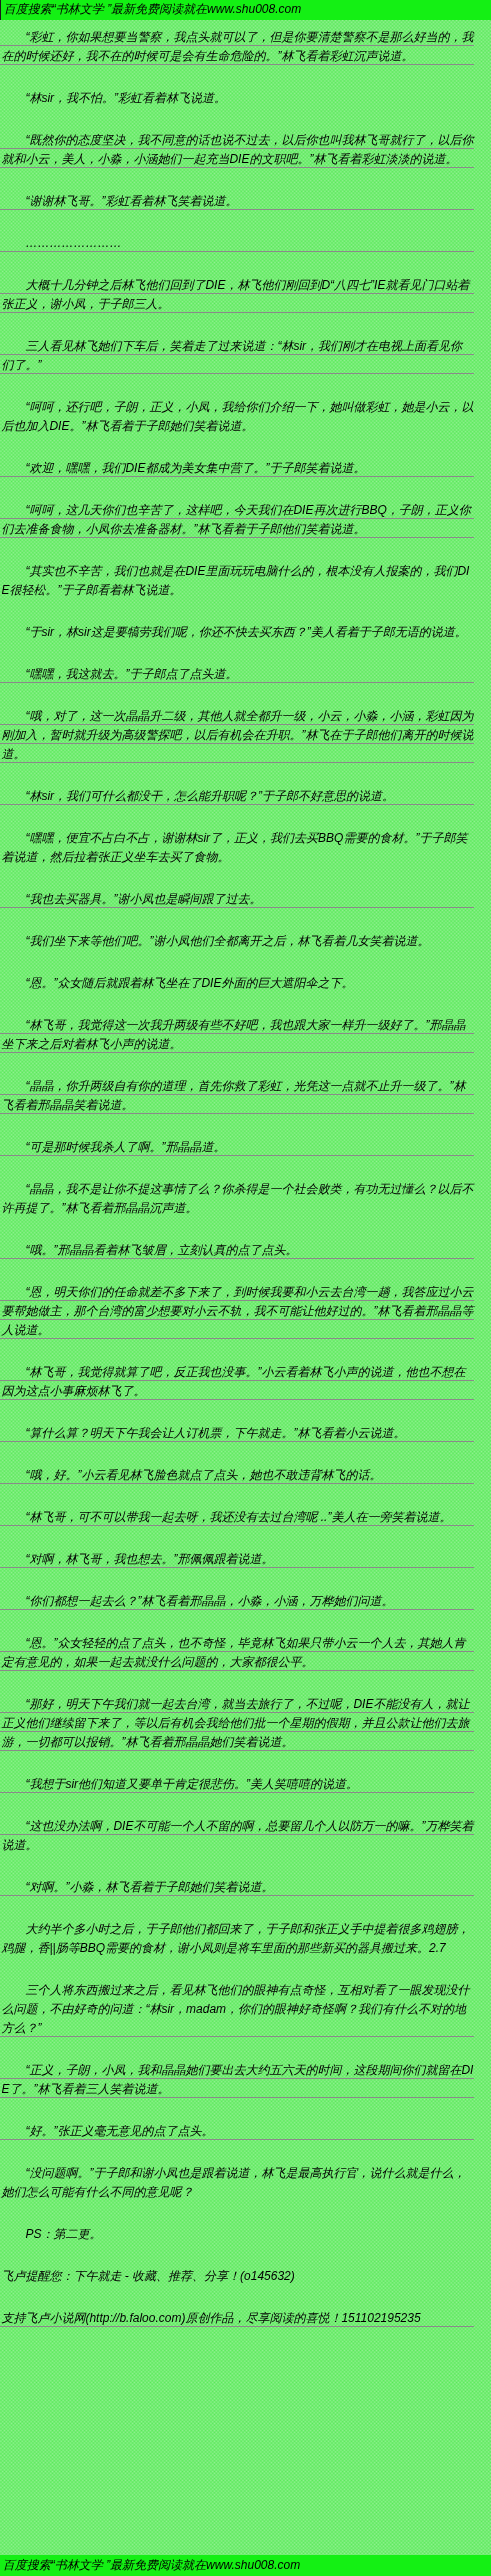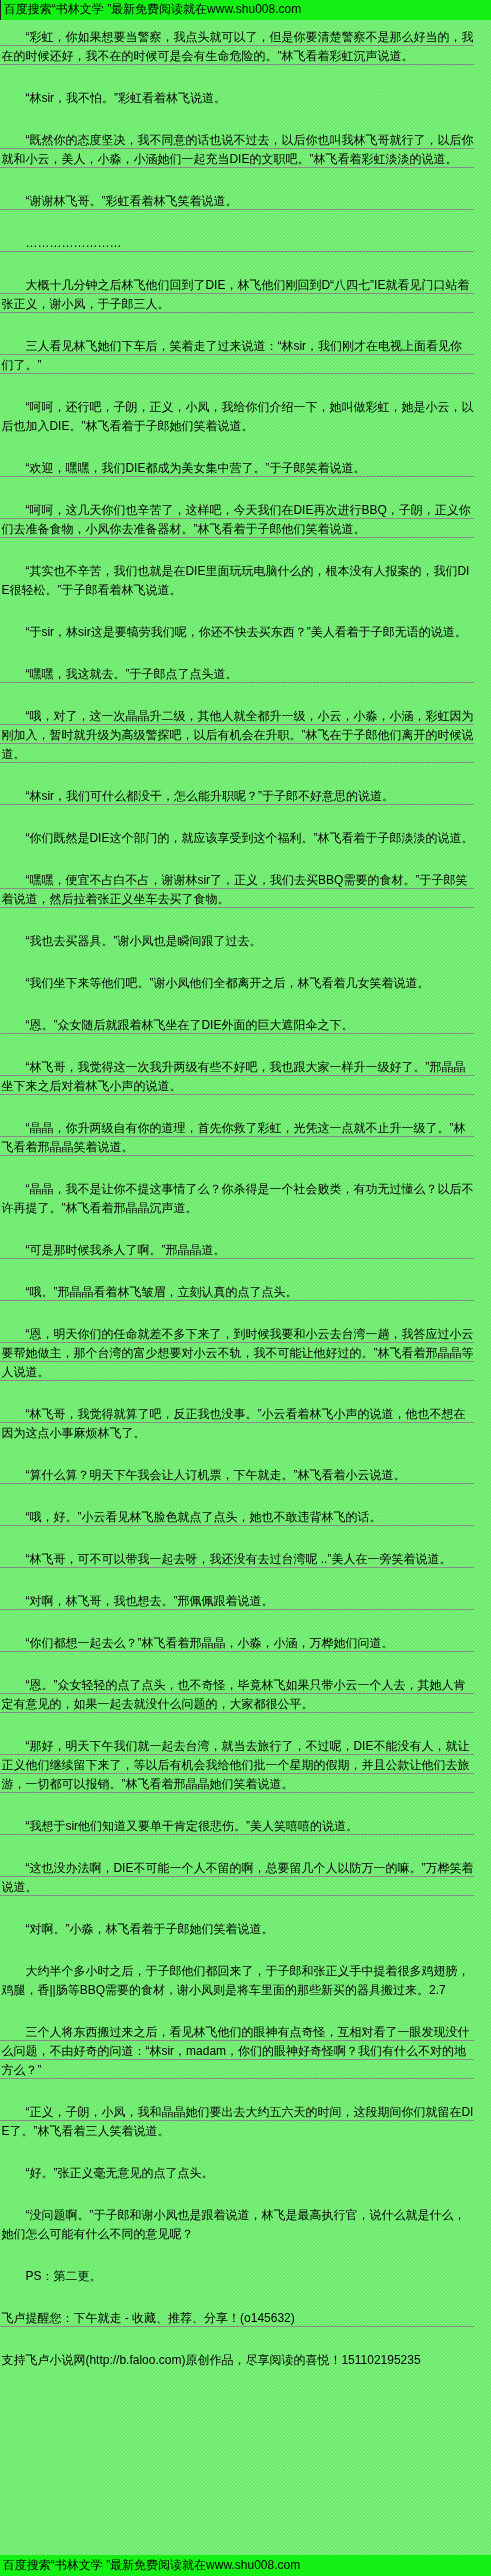--- a/index.html
+++ b/index.html
@@ -2,21 +2,21 @@
 <html style="--banner-bg: #14f014; --page-bg: #55e855; --page-dot: #96f296; --rule: #8a8a8a; --ink: #000000;font-size:11.2px"><head>
 <meta charset="utf-8">
 <style>
   :root {
     --banner-bg: #14f014;
     --page-bg: #55e855;
     --page-dot: #96f296;
     --rule: #8a8a8a;
     --ink: #000000;
   }
-  * { margin: 0; padding: 0; box-sizing: border-box; }
+  * { margin: 0; padding: 0; box-sizing: border-box; font-style: italic; }
   html, body { background: #ffffff; }
   body {
     width: 491px;
     font-family: "Liberation Sans", "DejaVu Sans", sans-serif;
     color: var(--ink);
   }
   .page {
     width: 491px;
     min-height: 2576px;
     display: flex;
@@ -88,29 +88,28 @@
       <p class="para indent">大概十几分钟之后林飞他们回到了DIE，林飞他们刚回到D“八四七”IE就看见门口站着张正义，谢小凤，于子郎三人。</p>
       <p class="para indent">三人看见林飞她们下车后，笑着走了过来说道：“林sir，我们刚才在电视上面看见你们了。”</p>
       <p class="para indent">“呵呵，还行吧，子朗，正义，小凤，我给你们介绍一下，她叫做彩虹，她是小云，以后也加入DIE。”林飞看着于子郎她们笑着说道。</p>
       <p class="para indent">“欢迎，嘿嘿，我们DIE都成为美女集中营了。”于子郎笑着说道。</p>
       <p class="para indent">“呵呵，这几天你们也辛苦了，这样吧，今天我们在DIE再次进行BBQ，子朗，正义你们去准备食物，小凤你去准备器材。”林飞看着于子郎他们笑着说道。</p>
       <p class="para indent">“其实也不辛苦，我们也就是在DIE里面玩玩电脑什么的，根本没有人报案的，我们DIE很轻松。”于子郎看着林飞说道。</p>
       <p class="para indent">“于sir，林sir这是要犒劳我们呢，你还不快去买东西？”美人看着于子郎无语的说道。</p>
       <p class="para indent">“嘿嘿，我这就去。”于子郎点了点头道。</p>
       <p class="para indent">“哦，对了，这一次晶晶升二级，其他人就全都升一级，小云，小淼，小涵，彩虹因为刚加入，暂时就升级为高级警探吧，以后有机会在升职。”林飞在于子郎他们离开的时候说道。</p>
       <p class="para indent">“林sir，我们可什么都没干，怎么能升职呢？”于子郎不好意思的说道。</p>
-      <p class="para indent">“你们既然是DIE这个部门的，就应该享受到这个福利。”林飞看着于子郎淡淡的说道。</p>
       <p class="para indent">“嘿嘿，便宜不占白不占，谢谢林sir了，正义，我们去买BBQ需要的食材。”于子郎笑着说道，然后拉着张正义坐车去买了食物。</p>
       <p class="para indent">“我也去买器具。”谢小凤也是瞬间跟了过去。</p>
       <p class="para indent">“我们坐下来等他们吧。”谢小凤他们全都离开之后，林飞看着几女笑着说道。</p>
       <p class="para indent">“恩。”众女随后就跟着林飞坐在了DIE外面的巨大遮阳伞之下。</p>
       <p class="para indent">“林飞哥，我觉得这一次我升两级有些不好吧，我也跟大家一样升一级好了。”邢晶晶坐下来之后对着林飞小声的说道。</p>
       <p class="para indent">“晶晶，你升两级自有你的道理，首先你救了彩虹，光凭这一点就不止升一级了。”林飞看着邢晶晶笑着说道。</p>
+      <p class="para indent">“可是那时候我杀人了啊。”邢晶晶道。</p>
       <p class="para indent">“晶晶，我不是让你不提这事情了么？你杀得是一个社会败类，有功无过懂么？以后不许再提了。”林飞看着邢晶晶沉声道。</p>
-      <p class="para indent">“可是那时候我杀人了啊。”邢晶晶道。</p>
       <p class="para indent">“哦。”邢晶晶看着林飞皱眉，立刻认真的点了点头。</p>
       <p class="para indent">“恩，明天你们的任命就差不多下来了，到时候我要和小云去台湾一趟，我答应过小云要帮她做主，那个台湾的富少想要对小云不轨，我不可能让他好过的。”林飞看着邢晶晶等人说道。</p>
       <p class="para indent">“林飞哥，我觉得就算了吧，反正我也没事。”小云看着林飞小声的说道，他也不想在因为这点小事麻烦林飞了。</p>
       <p class="para indent">“算什么算？明天下午我会让人订机票，下午就走。”林飞看着小云说道。</p>
       <p class="para indent">“哦，好。”小云看见林飞脸色就点了点头，她也不敢违背林飞的话。</p>
       <p class="para indent">“林飞哥，可不可以带我一起去呀，我还没有去过台湾呢 ..”美人在一旁笑着说道。</p>
       <p class="para indent">“对啊，林飞哥，我也想去。”邢佩佩跟着说道。</p>
       <p class="para indent">“你们都想一起去么？”林飞看着邢晶晶，小淼，小涵，万桦她们问道。</p>
       <p class="para indent">“恩。”众女轻轻的点了点头，也不奇怪，毕竟林飞如果只带小云一个人去，其她人肯定有意见的，如果一起去就没什么问题的，大家都很公平。</p>
       <p class="para indent">“那好，明天下午我们就一起去台湾，就当去旅行了，不过呢，DIE不能没有人，就让正义他们继续留下来了，等以后有机会我给他们批一个星期的假期，并且公款让他们去旅游，一切都可以报销。”林飞看着邢晶晶她们笑着说道。</p>

